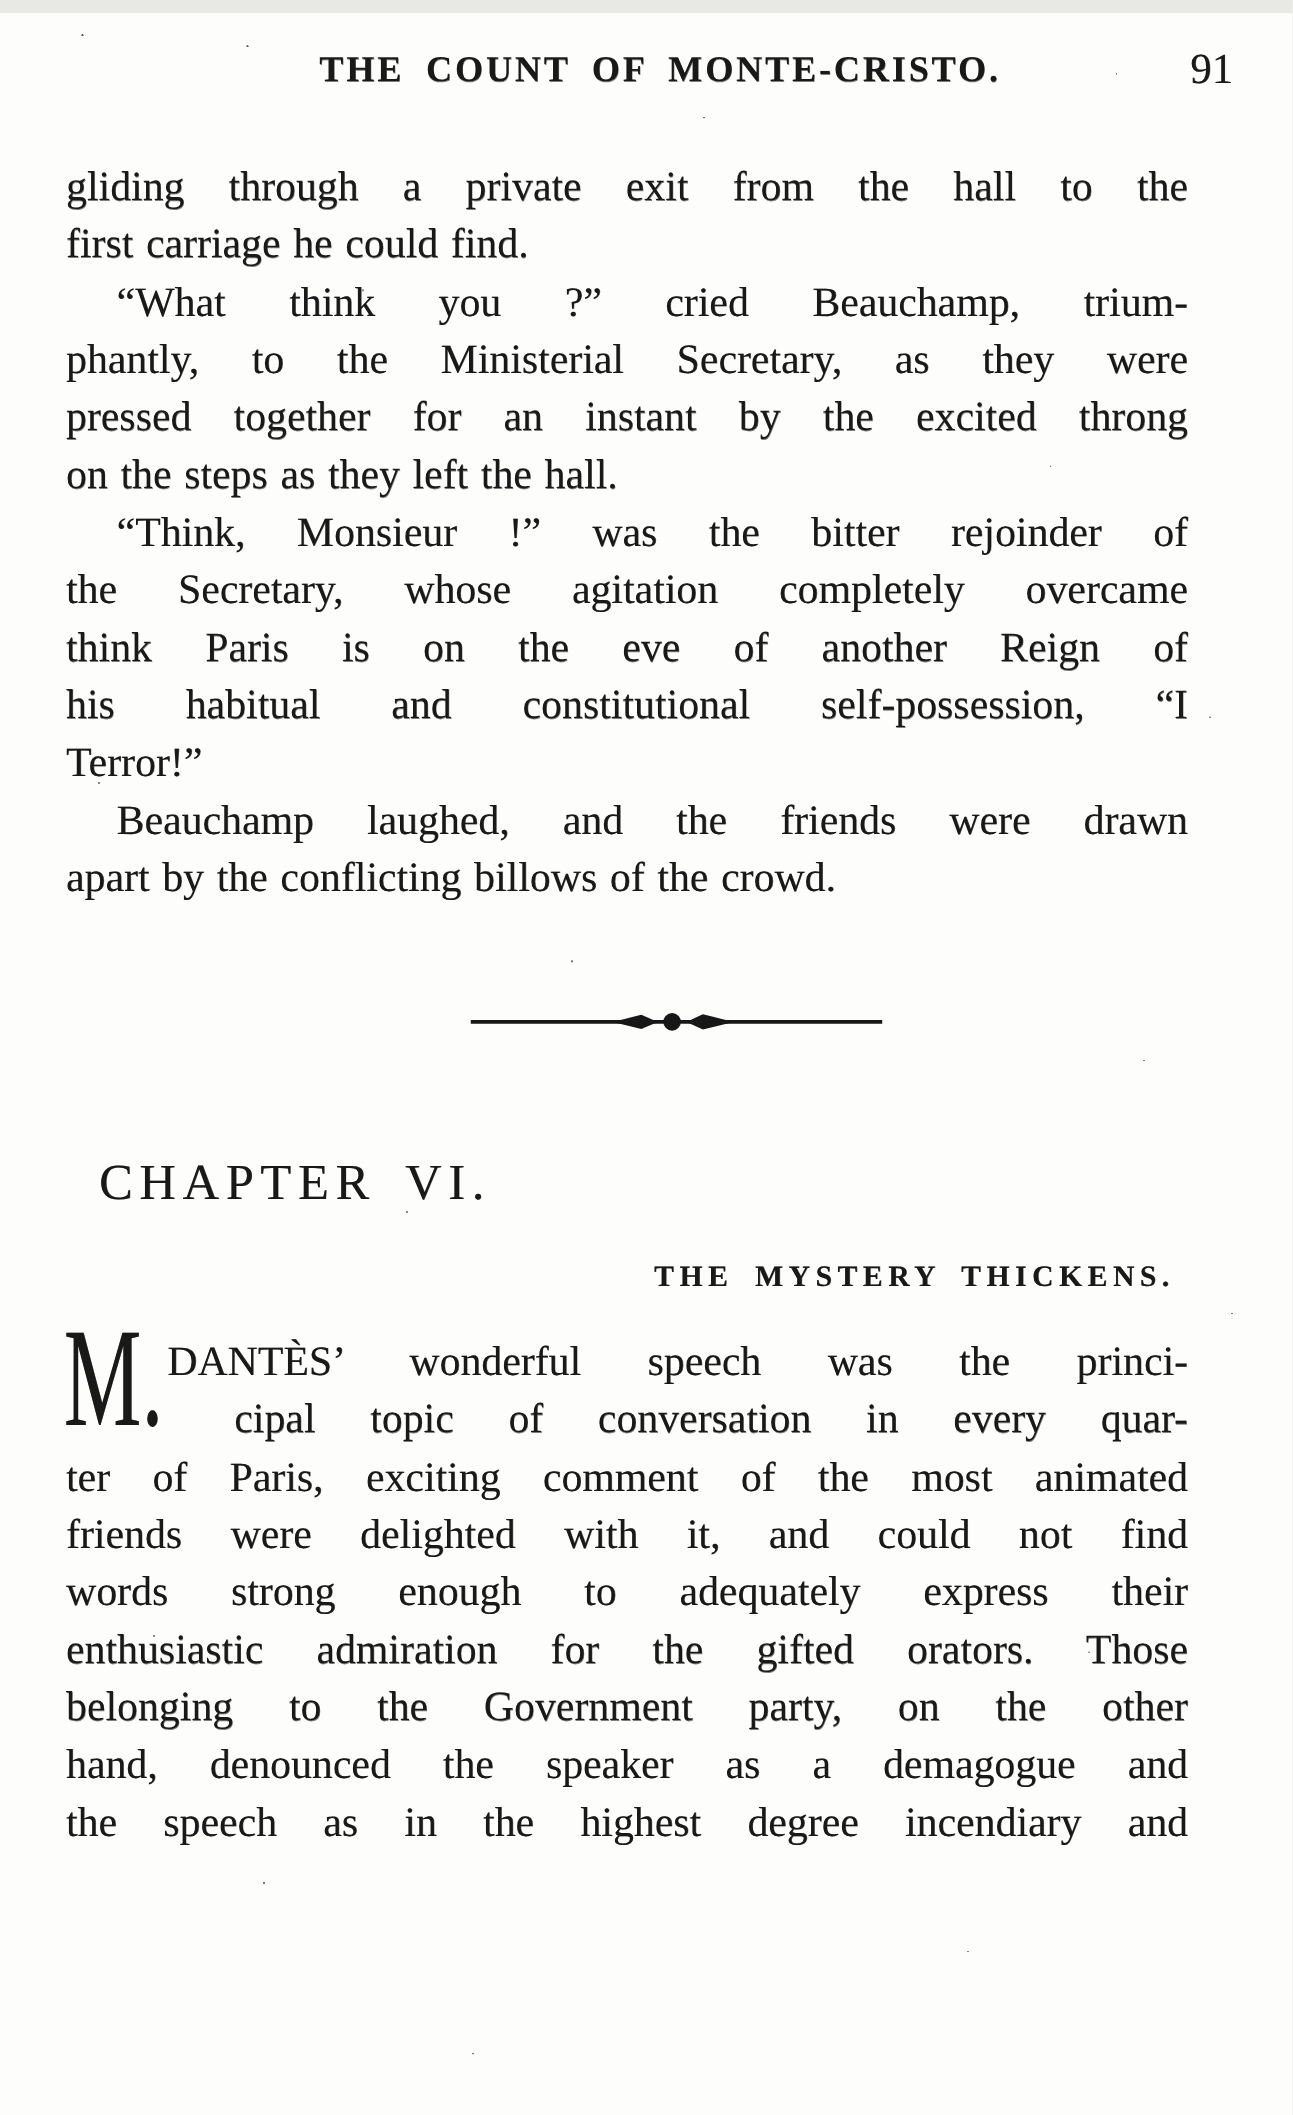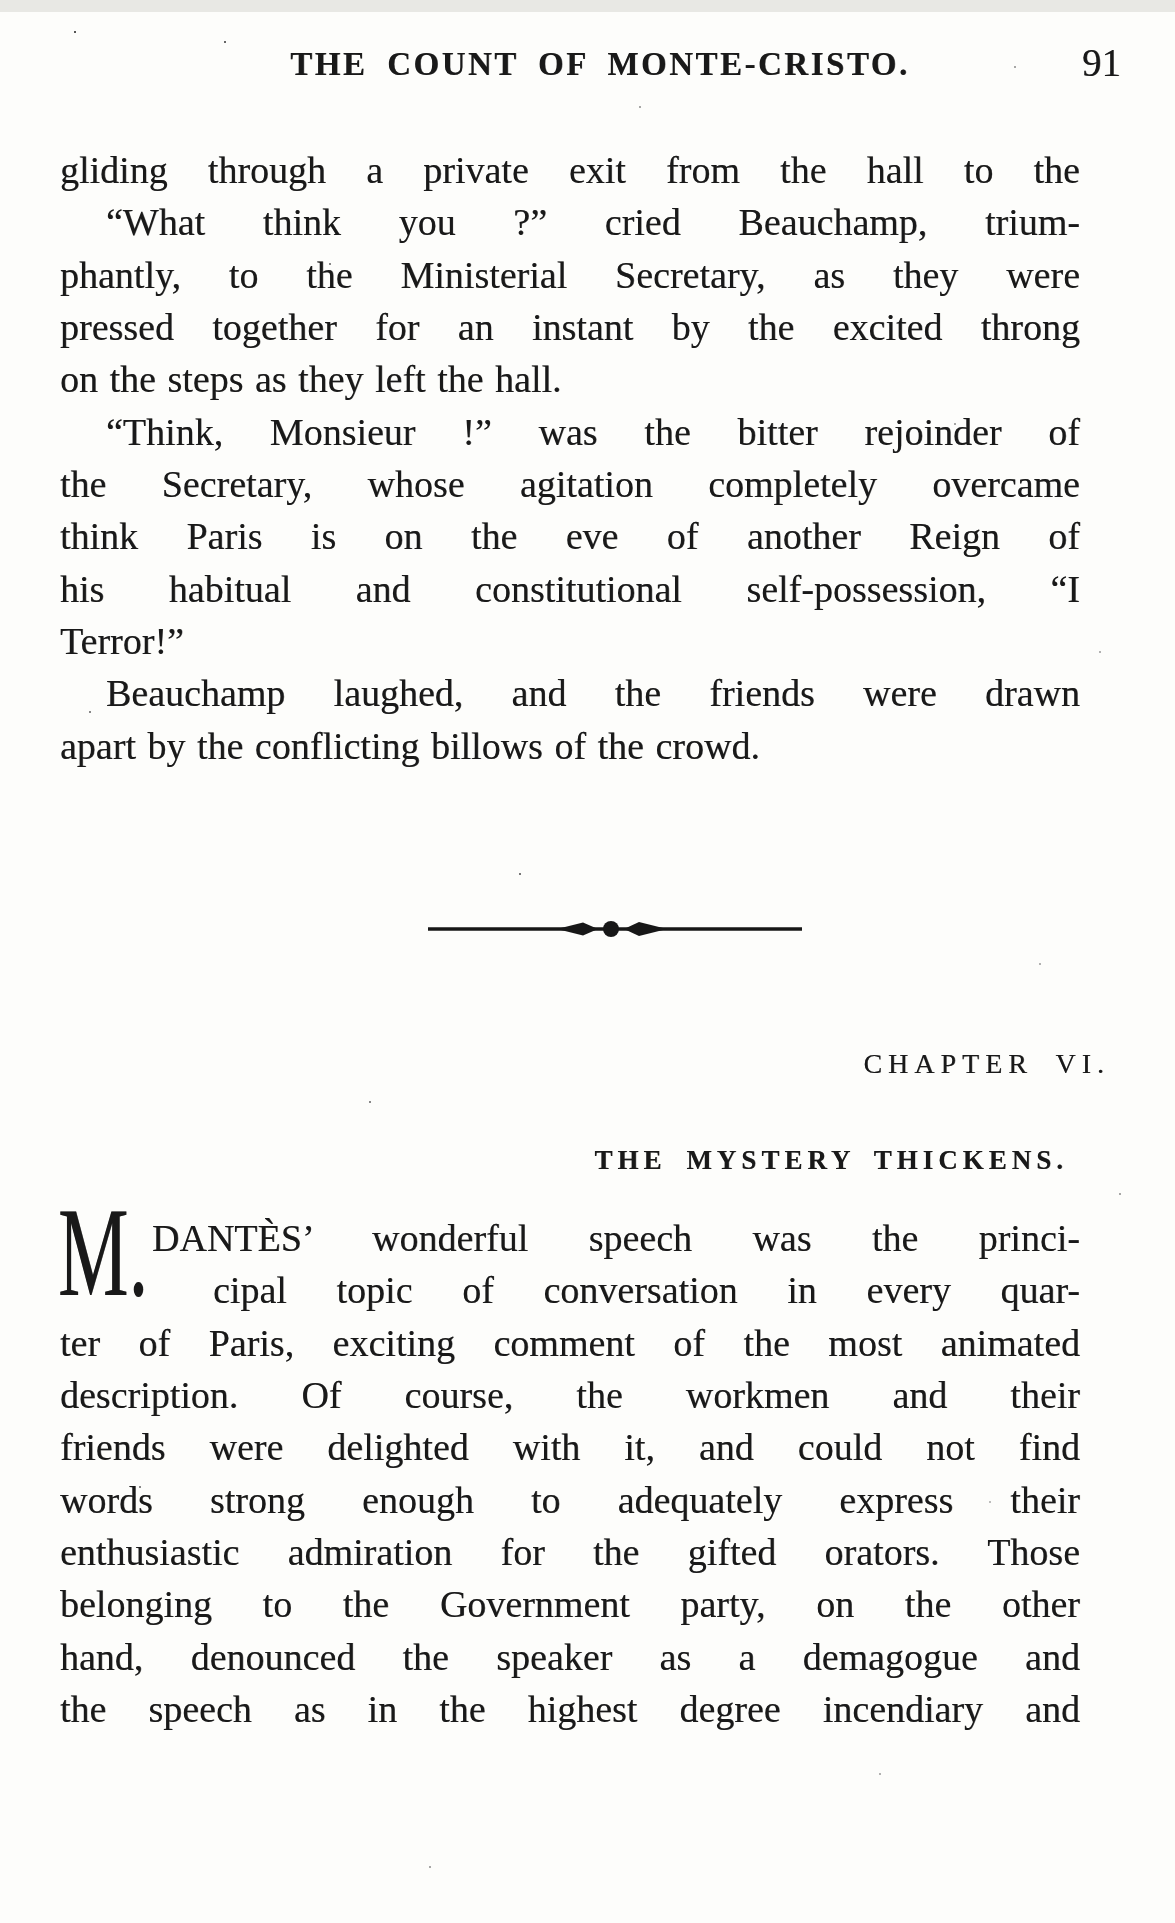--- a/index.html
+++ b/index.html
@@ -51,22 +51,22 @@
     white-space:normal; overflow:visible;
   }
   .line.j { text-align-last:justify; }
   .line.ind { text-indent:46px; }
 
   
   .divider { position:absolute; left:425px; top:905px; }
 
   
   .chapter-heading {
-    position:absolute; top:1036px; left:90px; width:1020px; text-align:right;
-    font-size:28px; letter-spacing:6px; word-spacing:10px; white-space:nowrap;
+    position:absolute; top:1036px; left:90px; width:1020px; text-align:left;
+    font-size:46px; letter-spacing:6px; word-spacing:10px; white-space:nowrap;
   }
   .chapter-sub {
     position:absolute; top:1133px; left:48px; width:1020px; text-align:right;
     font-size:27px; font-weight:700; letter-spacing:5px; word-spacing:8px; white-space:nowrap;
   }
 
   
   .section-block { position:absolute; top:1200px; left:60px; width:1020px; }
   .dropcap {
     position:absolute; left:-2px; top:-24px;
@@ -89,20 +89,21 @@
 
 <div class="page">
 
   <div class="running-header">
     <span class="rh-title ink">THE COUNT OF MONTE-CRISTO.</span>
     <span class="rh-num ink">91</span>
   </div>
 
   <div class="body-block">
     <div class="line j   ink">gliding through a private exit from the hall to the</div>
+    <div class="line     ink">first carriage he could find.</div>
     <div class="line j ind ink">“What think you ?” cried Beauchamp, trium-</div>
     <div class="line j   ink">phantly, to the Ministerial Secretary, as they were</div>
     <div class="line j   ink">pressed together for an instant by the excited throng</div>
     <div class="line     ink">on the steps as they left the hall.</div>
     <div class="line j ind ink">“Think, Monsieur !” was the bitter rejoinder of</div>
     <div class="line j   ink">the Secretary, whose agitation completely overcame</div>
     <div class="line j   ink">think Paris is on the eve of another Reign of</div>
     <div class="line j   ink">his habitual and constitutional self-possession, “I</div>
     <div class="line     ink">Terror!”</div>
     <div class="line j ind ink">Beauchamp laughed, and the friends were drawn</div>
@@ -117,21 +118,20 @@
   </svg>
 
   <div class="chapter-heading ink">CHAPTER VI.</div>
   <div class="chapter-sub ink">THE MYSTERY THICKENS.</div>
 
   <div class="section-block">
     <div class="dropcap ink">M.</div>
     <div class="line j dc1 ink">DANTÈS’ wonderful speech was the princi-</div>
     <div class="line j dc2 ink">cipal topic of conversation in every quar-</div>
     <div class="line j ink">ter of Paris, exciting comment of the most animated</div>
-    <div class="line j ink">description.  Of course, the workmen and their</div>
     <div class="line j ink">friends were delighted with it, and could not find</div>
     <div class="line j ink">words strong enough to adequately express their</div>
     <div class="line j ink">enthusiastic admiration for the gifted orators.  Those</div>
     <div class="line j ink">belonging to the Government party, on the other</div>
     <div class="line j ink">hand, denounced the speaker as a demagogue and</div>
     <div class="line j ink">the speech as in the highest degree incendiary and</div>
   </div>
 
   <div class="scan-edge"></div>
 

